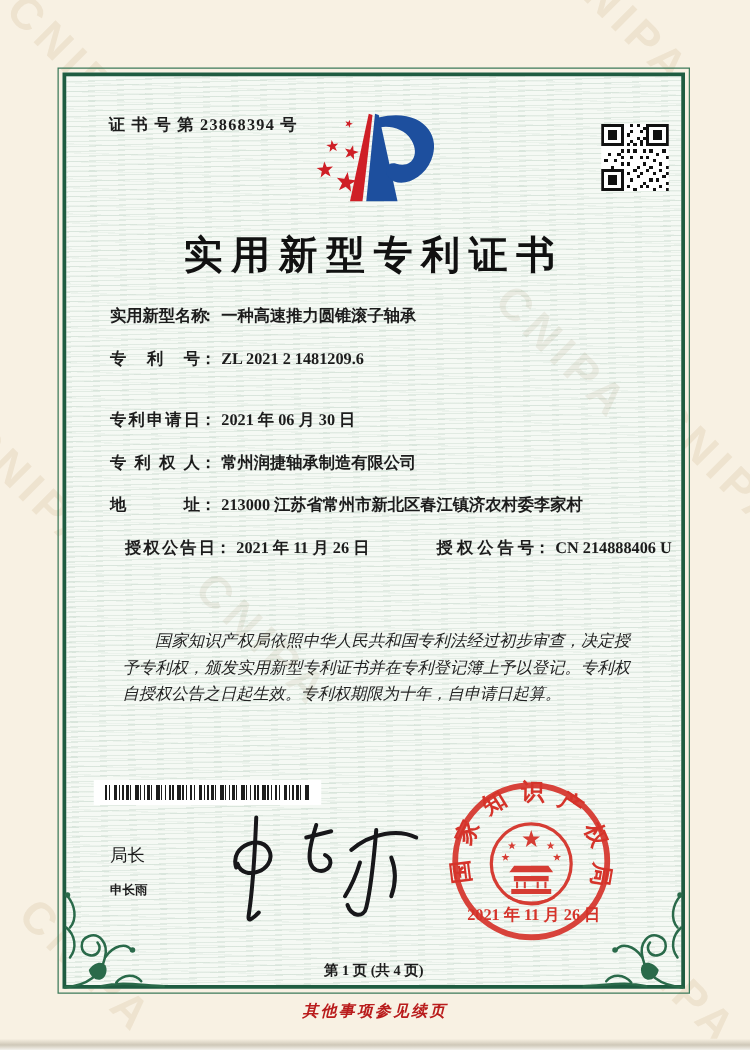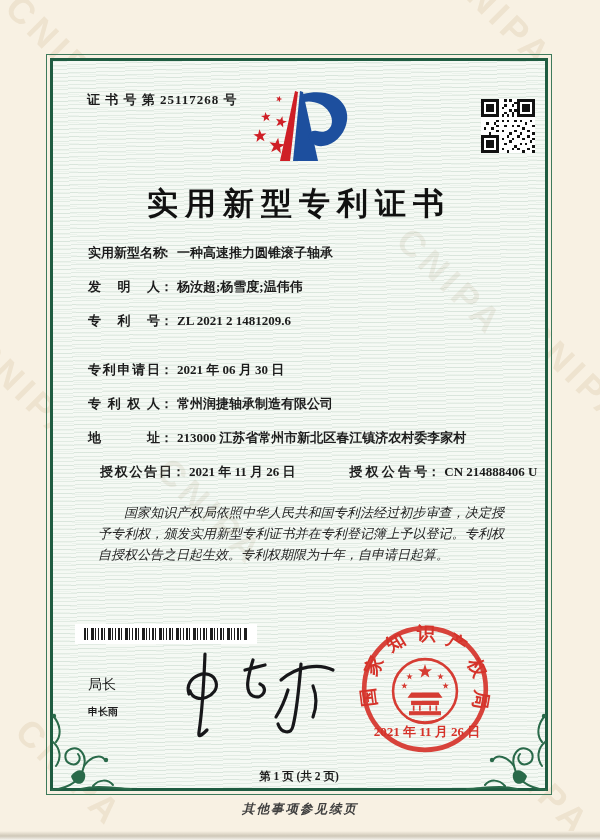--- a/index.html
+++ b/index.html
@@ -72,21 +72,21 @@
   .seal-date{
     position:absolute;left:300px;top:662px;width:148px;text-align:center;
     color:#d5332a;font-size:13px;font-weight:bold;white-space:nowrap;
   }
   .page-num{position:absolute;left:0;top:708px;width:100%;text-align:center;font-size:11.5px;font-weight:600;}
   .corner{position:absolute;width:88px;height:88px;bottom:-4px;}
   .corner.bl{left:-4px;}
   .corner.br{right:-4px;transform:scaleX(-1);}
   .note{
     position:absolute;left:0;top:801px;width:100%;text-align:center;z-index:2;
-    font-size:12.5px;font-style:italic;font-weight:600;letter-spacing:2px;color:#404040;
+    font-size:12.5px;font-style:italic;font-weight:600;letter-spacing:2px;color:#b91c1c;
   }
   .bottom-edge{
     position:absolute;left:0;bottom:0;width:100%;height:9px;z-index:3;
     background:linear-gradient(#f8f1e3,#cfc8b8 55%,#f4f2ec);
   }
 </style>
 </head>
 <body>
 
 <span class="wm" style="left:-8px;top:28px">CNIPA</span>
@@ -94,21 +94,21 @@
 <span class="wm" style="left:-42px;top:370px">CNIPA</span>
 <span class="wm" style="left:508px;top:352px">CNIPA</span>
 <span class="wm" style="left:2px;top:752px">CNIPA</span>
 <span class="wm" style="left:470px;top:762px">CNIPA</span>
 
 <div class="frame">
 
   <span class="wm inner" style="left:330px;top:200px">CNIPA</span>
   <span class="wm inner" style="left:90px;top:430px">CNIPA</span>
 
-  <div class="cert-no">证 书 号 第 25117268 号</div>
+  <div class="cert-no">证 书 号 第 23868394 号</div>
 
   <svg class="logo" viewBox="0 0 116 84" aria-hidden="true">
     <defs>
       <path id="st" d="M0,-6 L1.4,-1.9 5.7,-1.9 2.3,0.7 3.5,4.9 0,2.4 -3.5,4.9 -2.3,0.7 -5.7,-1.9 -1.4,-1.9 Z" fill="#cf1f26"></path>
     </defs>
     <use href="#st" transform="translate(38,14) scale(0.55) rotate(18)"></use>
     <use href="#st" transform="translate(25,32) scale(0.85) rotate(-8)"></use>
     <use href="#st" transform="translate(40,37) scale(1.0) rotate(14)"></use>
     <use href="#st" transform="translate(19,51) scale(1.15) rotate(-5)"></use>
     <use href="#st" transform="translate(36,61) scale(1.4) rotate(8)"></use>
@@ -135,23 +135,20 @@
                M14 14h1v1h-1z M16 15h1v1h-1z M18 14h1v1h-1z M20 15h1v1h-1z M15 17h1v1h-1z M17 17h1v1h-1z M19 16h1v1h-1z M20 18h1v1h-1z
                M14 19h1v1h-1z M16 20h1v1h-1z M18 19h1v1h-1z M20 20h1v1h-1z"></path>
     </g>
   </svg>
 
   <div class="title">实用新型专利证书</div>
 
   <div class="fields">
     <div class="frow">
       <span class="flabel">实用新型名称</span><span class="fcolon">：</span><span class="fvalue">一种高速推力圆锥滚子轴承</span>
-    </div>
-    <div class="frow">
-      <span class="flabel">发明人</span><span class="fcolon">：</span><span class="fvalue">杨汝超;杨雪度;温伟伟</span>
     </div>
     <div class="frow">
       <span class="flabel">专利号</span><span class="fcolon">：</span><span class="fvalue">ZL 2021 2 1481209.6</span>
     </div>
     <div class="frow gap">
       <span class="flabel">专利申请日</span><span class="fcolon">：</span><span class="fvalue">2021 年 06 月 30 日</span>
     </div>
     <div class="frow">
       <span class="flabel">专利权人</span><span class="fcolon">：</span><span class="fvalue">常州润捷轴承制造有限公司</span>
     </div>
@@ -212,21 +209,21 @@
         <path d="M49,73 h32 l-3,-4 h-26 z"></path>
         <path d="M52,77 h26 v3 h-26 z"></path>
         <path d="M54,81 v5 M60,81 v5 M70,81 v5 M76,81 v5" stroke-width="1.6" fill="none"></path>
         <path d="M50,87 h30 v3 h-30 z"></path>
         <path d="M47,93 q18,8 36,0" fill="none" stroke-width="1.6"></path>
       </g>
     </g>
   </svg>
   <div class="seal-date">2021 年 11 月 26 日</div>
 
-  <div class="page-num">第 1 页 (共 2 页)</div>
+  <div class="page-num">第 1 页 (共 4 页)</div>
 
   <svg class="corner bl" viewBox="0 0 88 88" aria-hidden="true">
     <g fill="none" stroke="#2a6a4a" stroke-width="2" stroke-linecap="round">
       <path d="M3,86 C22,84 32,76 35,62 C38,50 30,42 22,45 C14,48 15,58 22,60 C29,62 33,55 29,50"></path>
       <path d="M7,62 C13,54 11,44 4,38 M7,38 C13,31 11,20 5,13"></path>
       <path d="M32,85 C48,81 62,84 82,85 M44,82 C50,75 59,75 64,81"></path>
       <path d="M35,62 C42,52 52,50 56,56"></path>
     </g>
     <path d="M22,72 C28,63 38,65 36,74 C34,83 24,81 22,72 Z" fill="#2a6a4a"></path>
     <circle cx="5" cy="12" r="2.2" fill="#2a6a4a"></circle>

